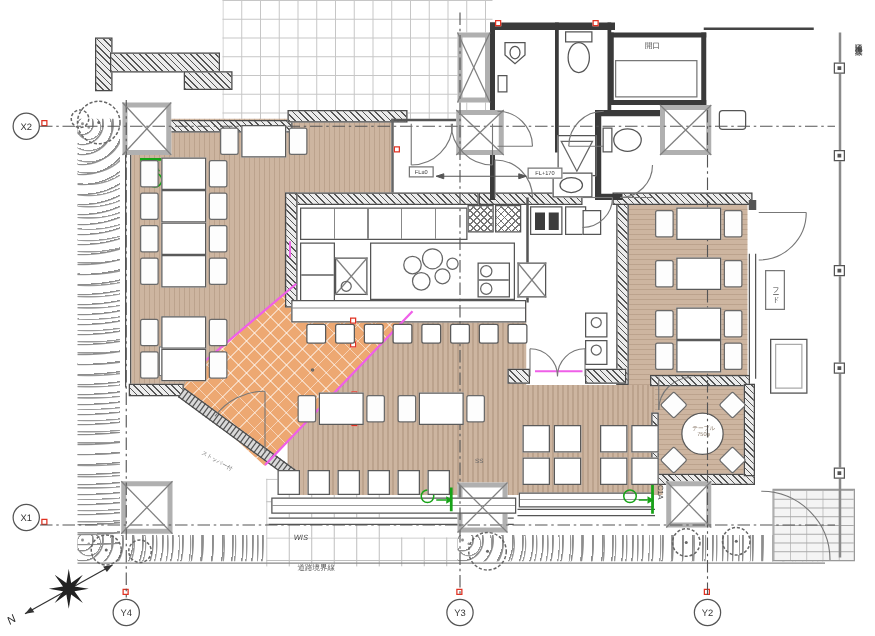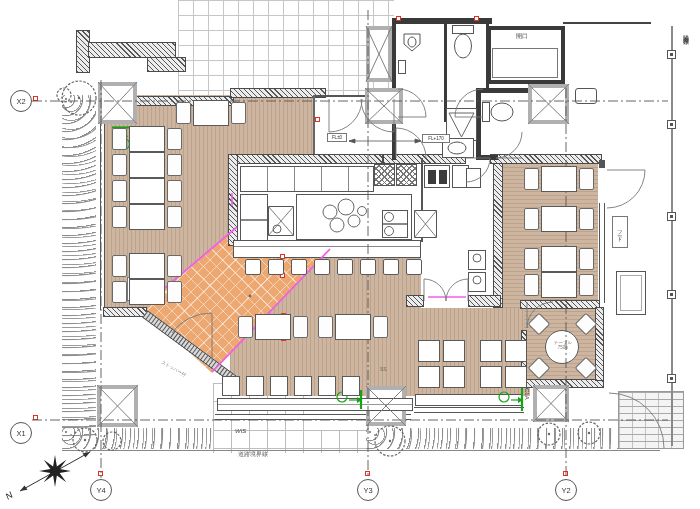--- a/index.html
+++ b/index.html
@@ -144,21 +144,21 @@
   <div class="c" style="left:578px;top:316px;width:16px;height:16px;transform:rotate(45deg);"></div>
   <div class="c" style="left:531px;top:360px;width:16px;height:16px;transform:rotate(45deg);"></div>
   <div class="c" style="left:578px;top:360px;width:16px;height:16px;transform:rotate(45deg);"></div>
 
   <div class="eq" style="left:452px;top:25px;width:22px;height:9px;"></div>
   <div class="eq" style="left:482px;top:102px;width:8px;height:20px;"></div>
 
   <div class="circleAxis" style="left:10px;top:90px;">
       <span>X2</span>
     </div>
-  <div class="circleAxis" style="left:10px;top:422px;text-align:center;">
+  <div class="circleAxis" style="left:10px;top:403px;text-align:center;">
       <span>X1</span>
     </div>
   <div class="circleAxis" style="left:90px;top:479px;">
       <span>Y4</span>
     </div>
   <div class="circleAxis" style="left:357px;top:479px;">
       <span>Y3</span>
     </div>
   <div class="circleAxis" style="left:555px;top:479px;">
       <span>Y2</span>

